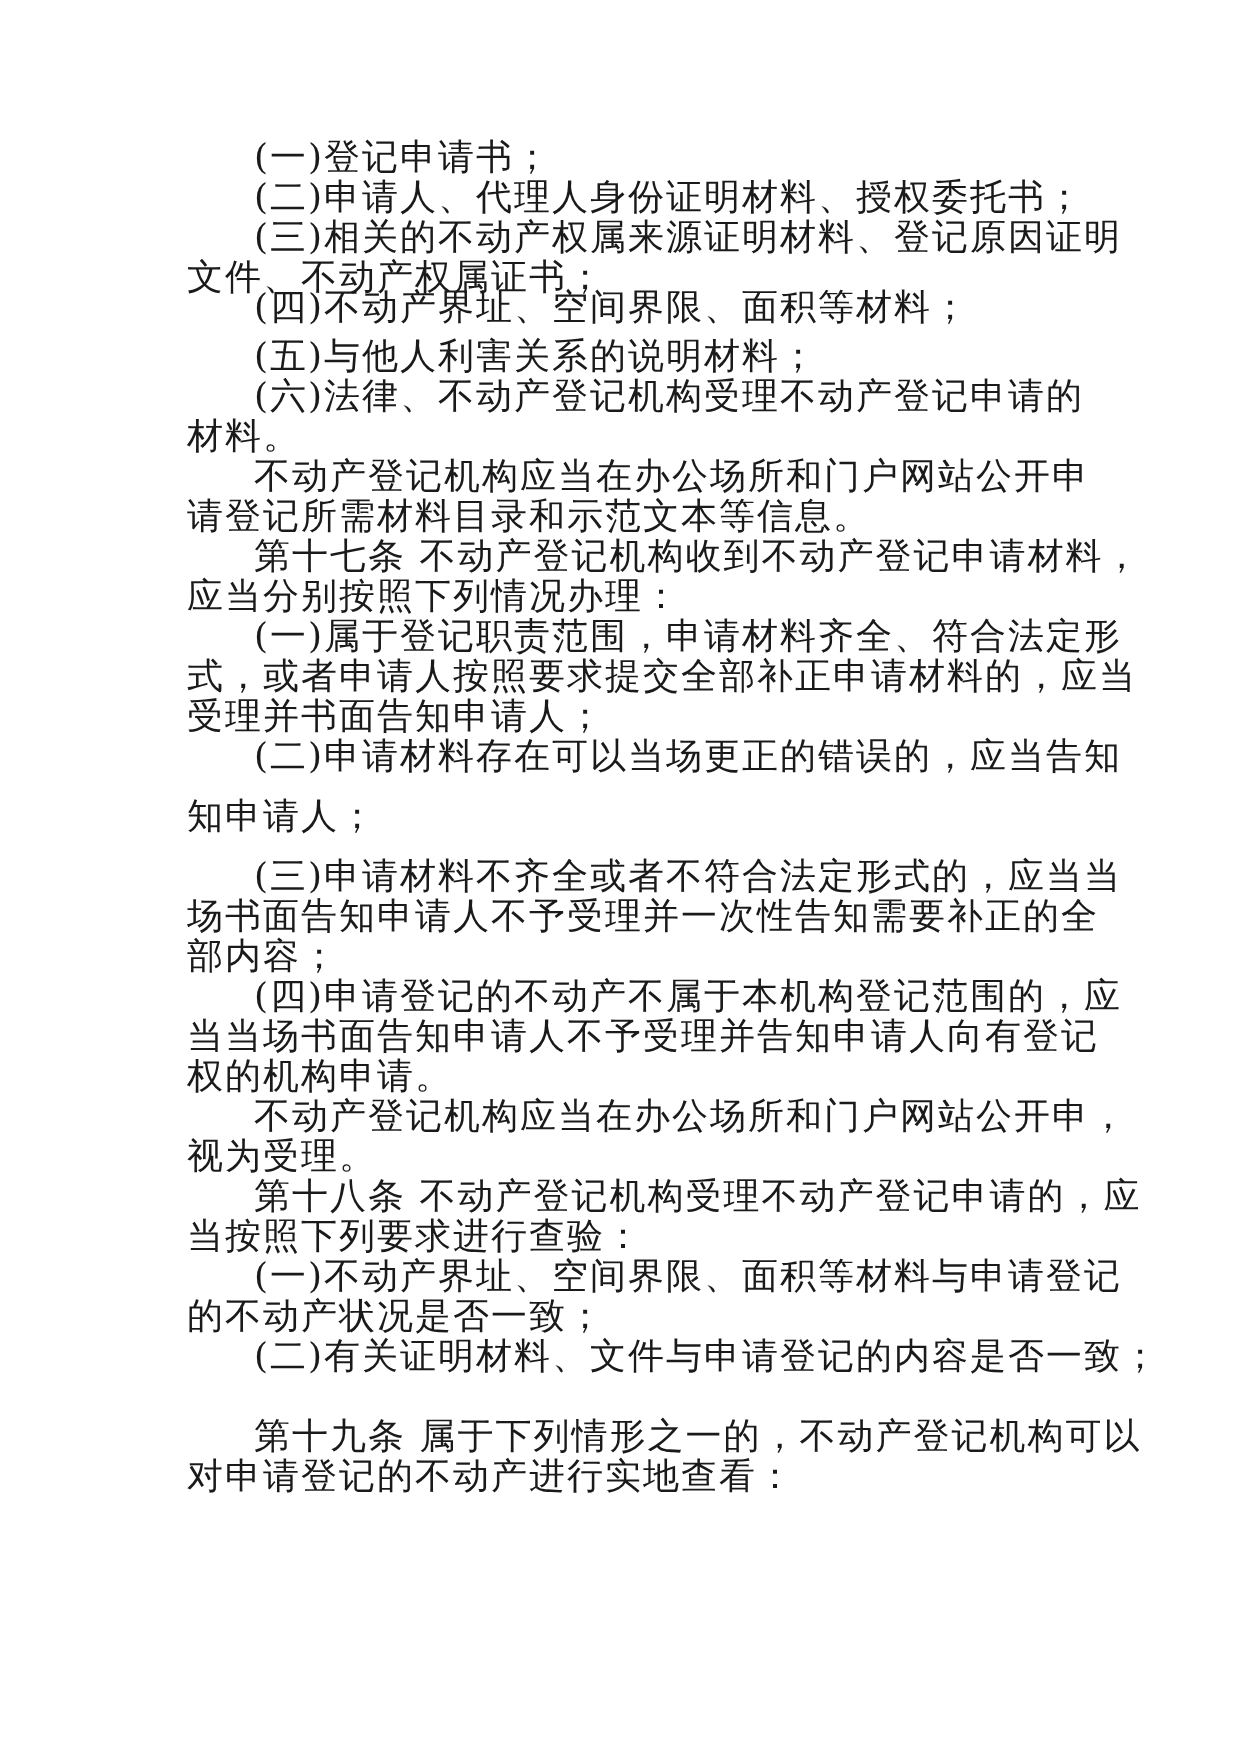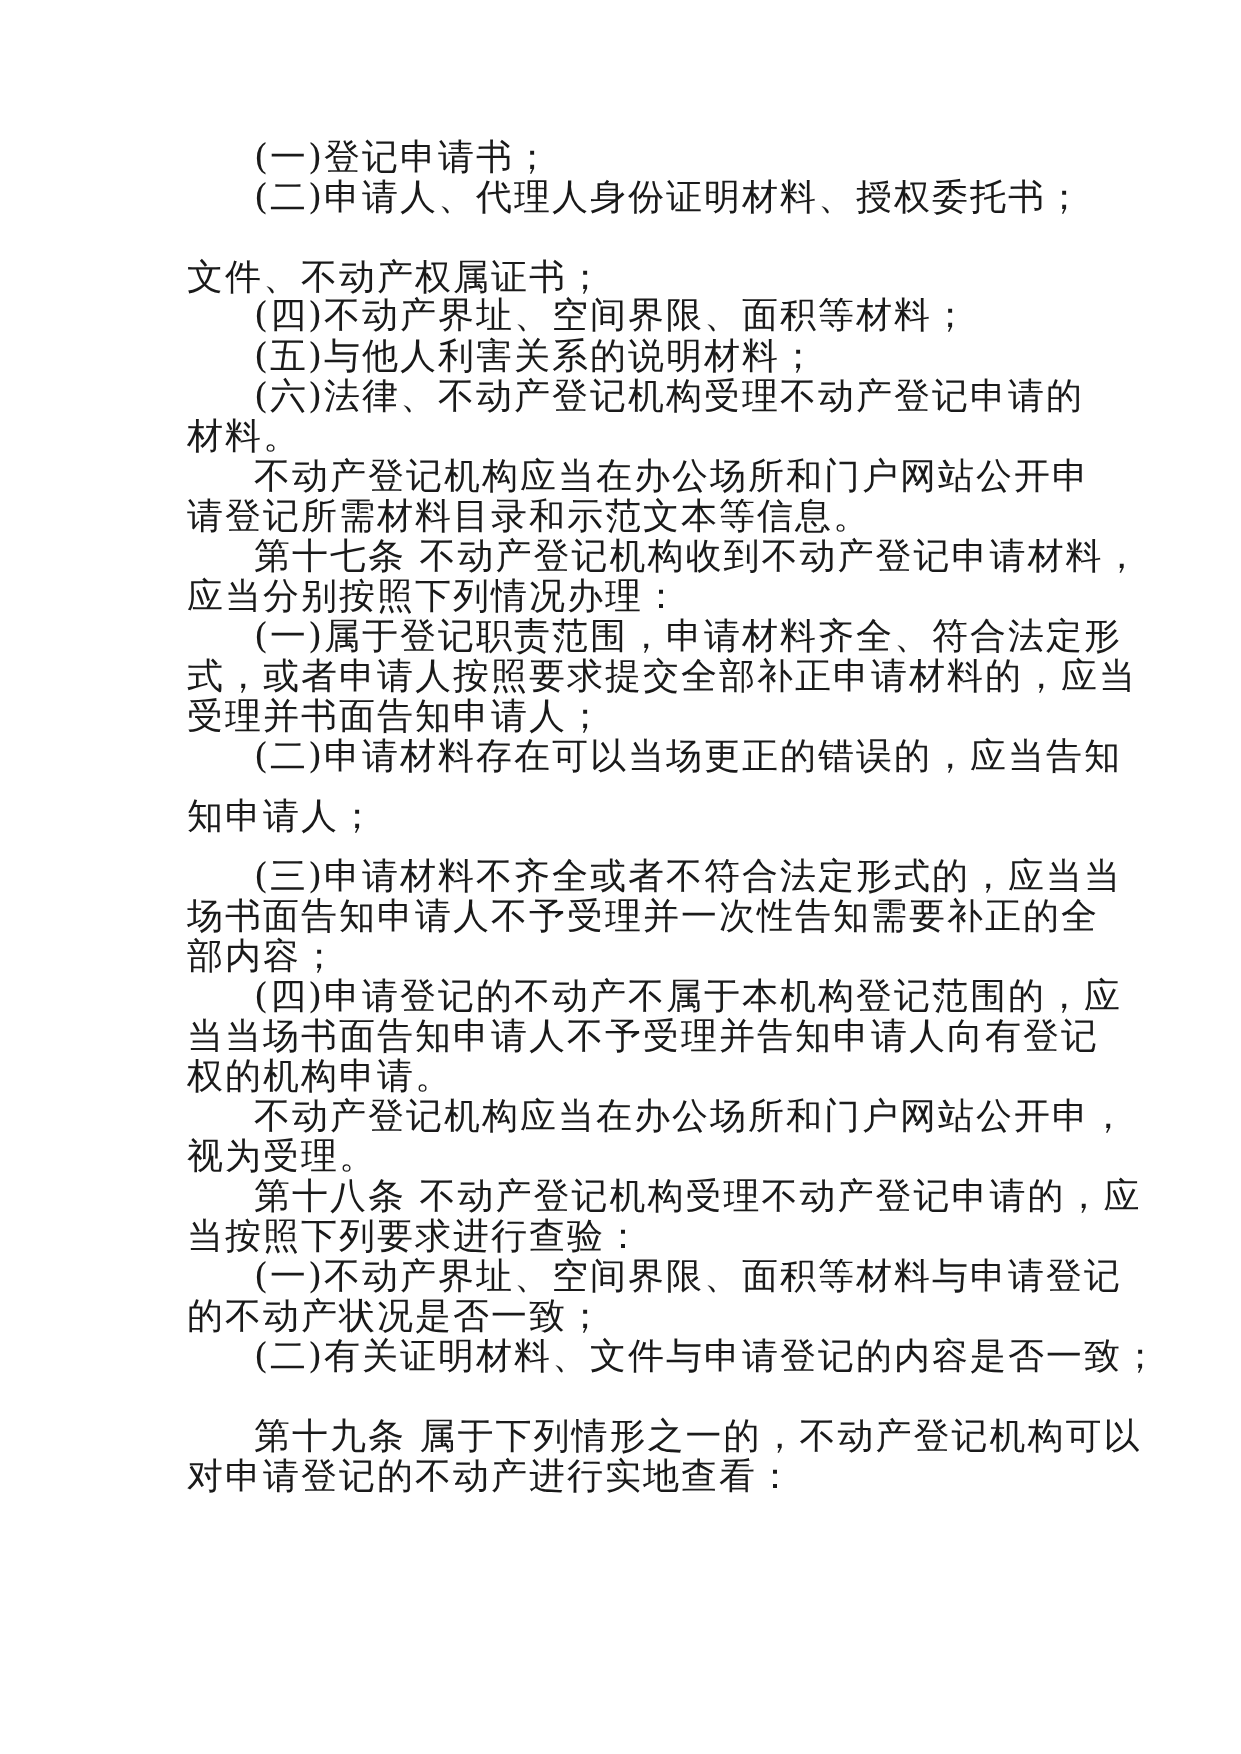--- a/index.html
+++ b/index.html
@@ -16,22 +16,23 @@
       letter-spacing: 2px;
     }
     .indent { left: 254px; }
   </style>
 </head>
 <body>
 
 <div class="page">
   <div class="line indent" style="top:137px">(一)登记申请书；</div>
   <div class="line indent" style="top:177px">(二)申请人、代理人身份证明材料、授权委托书；</div>
+  <div class="line indent" style="top:217px">(三)相关的不动产权属来源证明材料、登记原因证明</div>
   <div class="line" style="top:257px">文件、不动产权属证书；</div>
-  <div class="line indent" style="top:295px">(四)不动产界址、空间界限、面积等材料；</div>
+  <div class="line indent" style="top:287px">(四)不动产界址、空间界限、面积等材料；</div>
   <div class="line indent" style="top:336px">(五)与他人利害关系的说明材料；</div>
   <div class="line indent" style="top:376px">(六)法律、不动产登记机构受理不动产登记申请的</div>
   <div class="line" style="top:416px">材料。</div>
   <div class="line indent" style="top:456px">不动产登记机构应当在办公场所和门户网站公开申</div>
   <div class="line" style="top:496px">请登记所需材料目录和示范文本等信息。</div>
   <div class="line indent" style="top:536px">第十七条 不动产登记机构收到不动产登记申请材料，</div>
   <div class="line" style="top:576px">应当分别按照下列情况办理：</div>
   <div class="line indent" style="top:616px">(一)属于登记职责范围，申请材料齐全、符合法定形</div>
   <div class="line" style="top:656px">式，或者申请人按照要求提交全部补正申请材料的，应当</div>
   <div class="line" style="top:696px">受理并书面告知申请人；</div>

